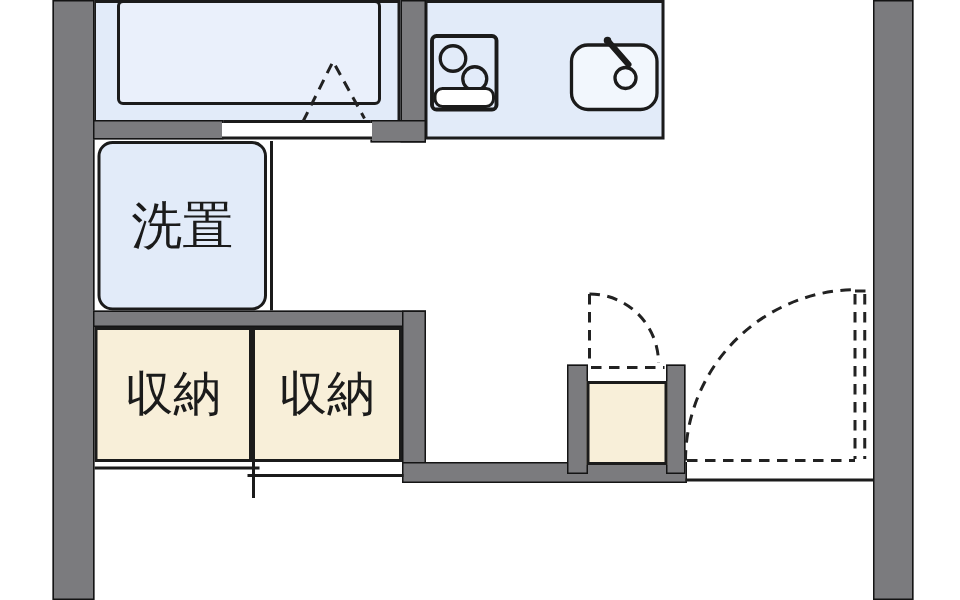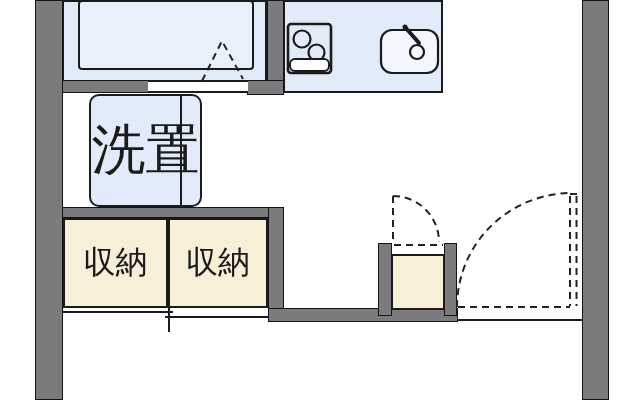--- a/index.html
+++ b/index.html
@@ -12,21 +12,21 @@
   .wall{position:absolute;box-sizing:border-box;background:var(--wall-gray,#7b7b7e);border:1.5px solid #141414;}
   .line{position:absolute;background:var(--line-dark,#1b1b1b);}
   .area{position:absolute;}
   .label{width:100%;height:100%;display:flex;align-items:center;justify-content:center;color:var(--line-dark,#1b1b1b);}
   #svg-overlay{position:absolute;left:0;top:0;z-index:6;pointer-events:none;}
 
   
   #bath-room{left:62px;top:0;width:205px;height:82px;background:var(--room-blue,#e2ebf9);border:2.5px solid var(--line-dark,#1b1b1b);z-index:1;}
   #bath-tub{left:78px;top:0;width:176px;height:70px;background:var(--tub-blue,#eaf0fb);border:2px solid var(--line-dark,#1b1b1b);border-radius:4px;z-index:2;}
   #kitchen-counter{left:283px;top:0;width:160px;height:93px;background:var(--room-blue,#e2ebf9);border:2.5px solid var(--line-dark,#1b1b1b);z-index:1;}
-  #washer-box{left:65px;top:94px;width:113px;height:113px;background:var(--room-blue,#e2ebf9);border:2.5px solid var(--line-dark,#1b1b1b);border-radius:10px;z-index:1;font-size:54px;margin-left:24px;}
+  #washer-box{left:65px;top:94px;width:113px;height:113px;background:var(--room-blue,#e2ebf9);border:2.5px solid var(--line-dark,#1b1b1b);border-radius:10px;z-index:1;font-size:34px;}
   
   #storage-left{left:63px;top:218px;width:105px;height:90px;background:var(--storage-cream,#f8efd9);border:2px solid var(--line-dark,#1b1b1b);z-index:1;font-size:32px;}
   #storage-right{left:168px;top:218px;width:100px;height:90px;background:var(--storage-cream,#f8efd9);border:2px solid var(--line-dark,#1b1b1b);z-index:1;font-size:32px;}
   #shoe-box{left:391px;top:254px;width:54px;height:56px;background:var(--storage-cream,#f8efd9);border:2.5px solid var(--line-dark,#1b1b1b);z-index:4;}
 
   
   #left-wall{left:35px;top:0;width:28px;height:400px;z-index:3;}
   #right-wall{left:582px;top:0;width:27px;height:400px;z-index:3;}
   #bath-kitchen-wall{left:267px;top:0;width:17px;height:95px;z-index:3;}
   #bath-bottom-wall-left{left:62px;top:80px;width:87px;height:13px;z-index:3;}

